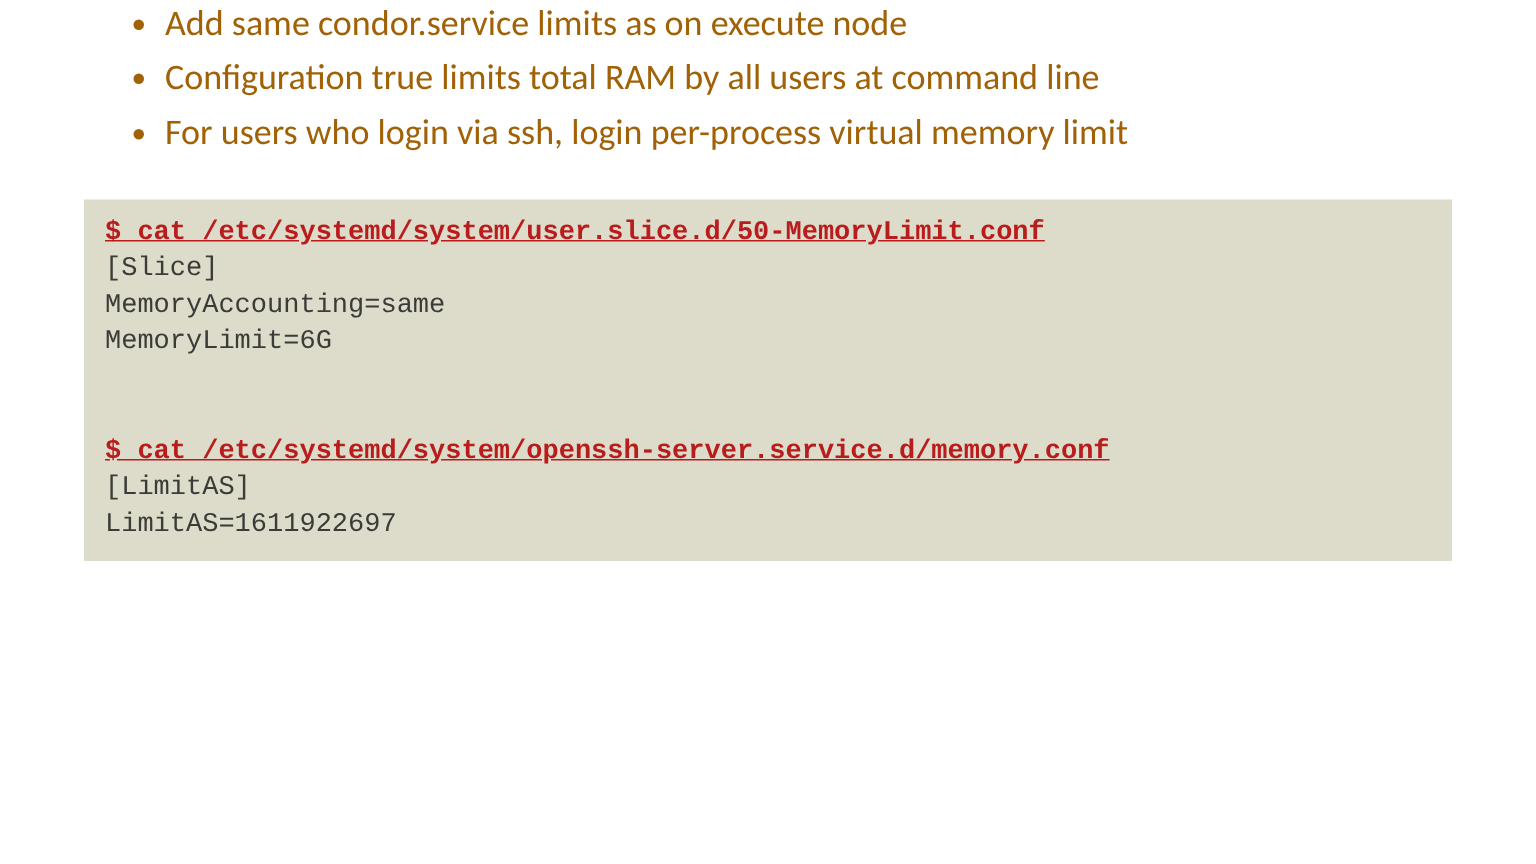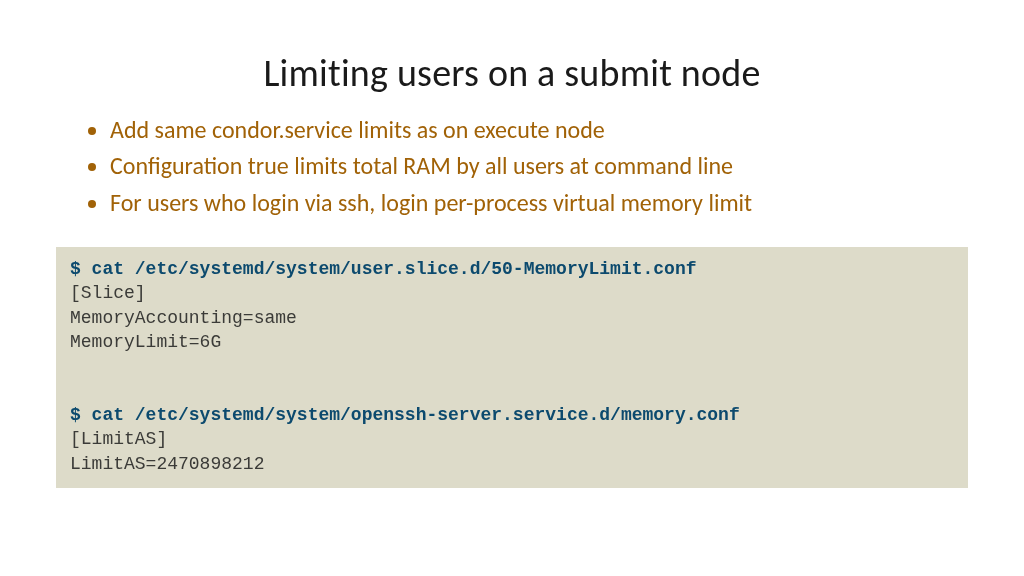--- a/index.html
+++ b/index.html
@@ -38,36 +38,35 @@
     .code-block {
       margin: 28px 56px 0 56px;
       background: #dddbc9;
       font-family: "Courier New", Courier, monospace;
       font-size: 18px;
       line-height: 1.35;
       padding: 10px 14px 12px 14px;
       white-space: pre;
       color: #3b3b38;
     }
-    .code-block .cmd { font-weight: 700; color: #0c4a6e; }
+    .code-block .cmd { font-weight: 700; color: #b91c1c; text-decoration: underline; }
   </style>
 </head>
 <body>
 
 <div class="slide">
-  <h1 class="title">Limiting users on a submit node</h1>
 
   <ul class="bullets">
     <li>Add same condor.service limits as on execute node</li>
     <li><span>Configuration true limits </span><strong>total RAM by all users</strong><span> at command line</span></li>
     <li>For users who login via ssh, login per-process virtual memory limit</li>
   </ul>
 
   <div class="code-block"><span class="cmd">$ cat /etc/systemd/system/user.slice.d/50-MemoryLimit.conf</span>
 <span>[Slice]</span>
 <span>MemoryAccounting=same</span>
 <span>MemoryLimit=6G</span>
 <span></span>
 <span></span>
 <span class="cmd">$ cat /etc/systemd/system/openssh-server.service.d/memory.conf</span>
 <span>[LimitAS]</span>
-<span>LimitAS=2470898212</span></div>
+<span>LimitAS=1611922697</span></div>
 </div>
 
 </body></html>

